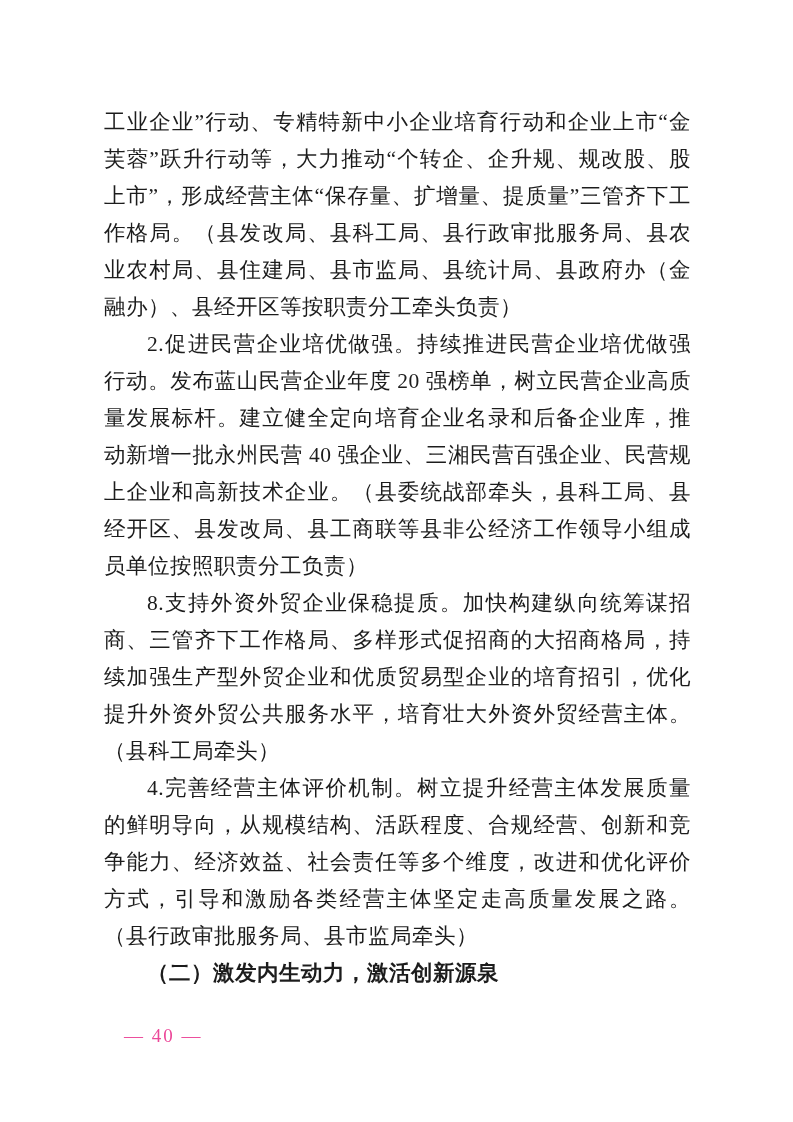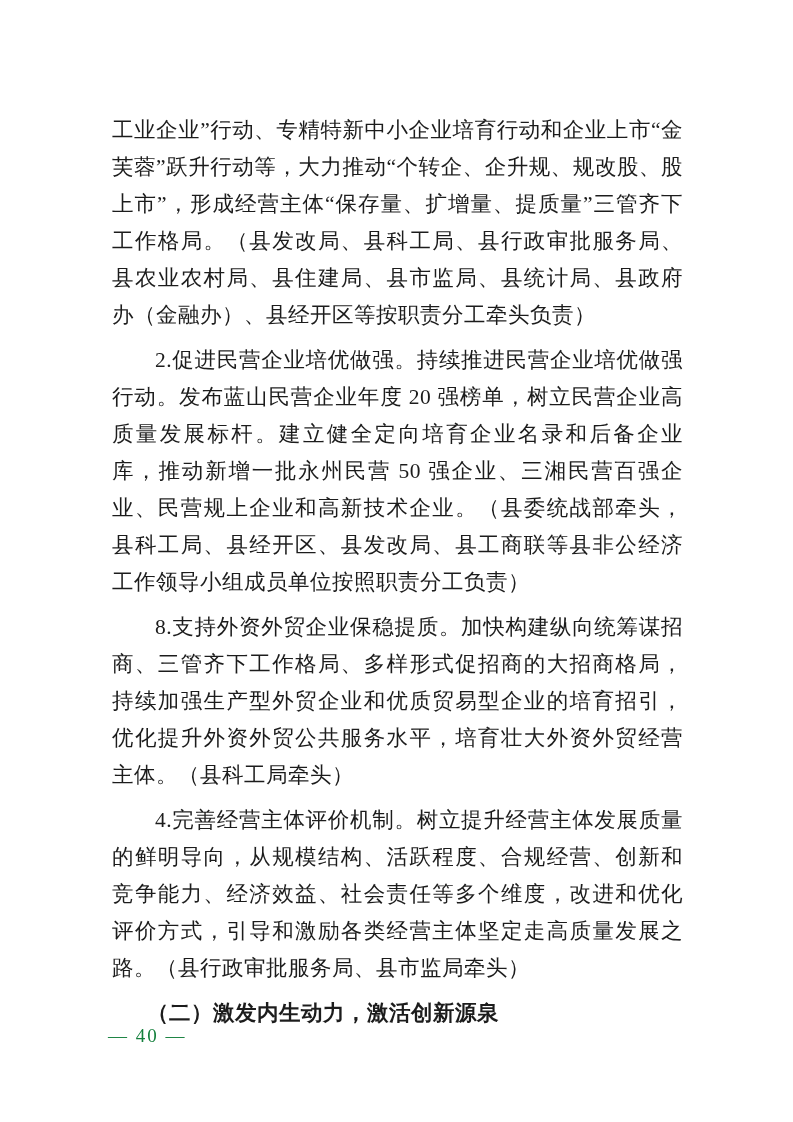--- a/index.html
+++ b/index.html
@@ -23,21 +23,21 @@
     height: 1122px;
     background: #ffffff;
   }
   .content {
     position: absolute;
     top: 104px;
     left: 104px;
     width: 587px;
   }
   .para {
-    margin: 8px;
+    margin: 0;
     font-size: 21.5px;
     line-height: 37px;
     text-align: justify;
     letter-spacing: 0.5px;
     word-break: break-all;
   }
   .para.indent {
     text-indent: 2em;
   }
   .para .lead {
@@ -48,35 +48,35 @@
     font-size: 21.5px;
     line-height: 37px;
     text-indent: 2em;
     font-weight: bold;
     letter-spacing: 0.5px;
     font-family: Liberation Serif, serif;
   }
   .page-number {
     position: absolute;
     top: 1025px;
-    left: 108px;
+    left: 124px;
     font-size: 19px;
     letter-spacing: 2px;
-    color: #15803d;
+    color: #ec4899;
   }
 </style>
 </head>
 <body>
 
 <div class="page">
   <div class="content">
 
     <p class="para"><span>工业企业”行动、专精特新中小企业培育行动和企业上市“金芙蓉”跃升行动等，大力推动“个转企、企升规、规改股、股上市”，形成经营主体“保存量、扩增量、提质量”三管齐下工作格局。（县发改局、县科工局、县行政审批服务局、县农业农村局、县住建局、县市监局、县统计局、县政府办（金融办）、县经开区等按职责分工牵头负责）</span></p>
 
-    <p class="para indent"><span class="lead">2.促进民营企业培优做强。</span><span>持续推进民营企业培优做强行动。发布蓝山民营企业年度 20 强榜单，树立民营企业高质量发展标杆。建立健全定向培育企业名录和后备企业库，推动新增一批永州民营 50 强企业、三湘民营百强企业、民营规上企业和高新技术企业。（县委统战部牵头，县科工局、县经开区、县发改局、县工商联等县非公经济工作领导小组成员单位按照职责分工负责）</span></p>
+    <p class="para indent"><span class="lead">2.促进民营企业培优做强。</span><span>持续推进民营企业培优做强行动。发布蓝山民营企业年度 20 强榜单，树立民营企业高质量发展标杆。建立健全定向培育企业名录和后备企业库，推动新增一批永州民营 40 强企业、三湘民营百强企业、民营规上企业和高新技术企业。（县委统战部牵头，县科工局、县经开区、县发改局、县工商联等县非公经济工作领导小组成员单位按照职责分工负责）</span></p>
 
     <p class="para indent"><span class="lead">8.支持外资外贸企业保稳提质。</span><span>加快构建纵向统筹谋招商、三管齐下工作格局、多样形式促招商的大招商格局，持续加强生产型外贸企业和优质贸易型企业的培育招引，优化提升外资外贸公共服务水平，培育壮大外资外贸经营主体。（县科工局牵头）</span></p>
 
     <p class="para indent"><span class="lead">4.完善经营主体评价机制。</span><span>树立提升经营主体发展质量的鲜明导向，从规模结构、活跃程度、合规经营、创新和竞争能力、经济效益、社会责任等多个维度，改进和优化评价方式，引导和激励各类经营主体坚定走高质量发展之路。（县行政审批服务局、县市监局牵头）</span></p>
 
     <p class="heading"><span>（二）激发内生动力，激活创新源泉</span></p>
 
   </div>
 
   <div class="page-number">— 40 —</div>

